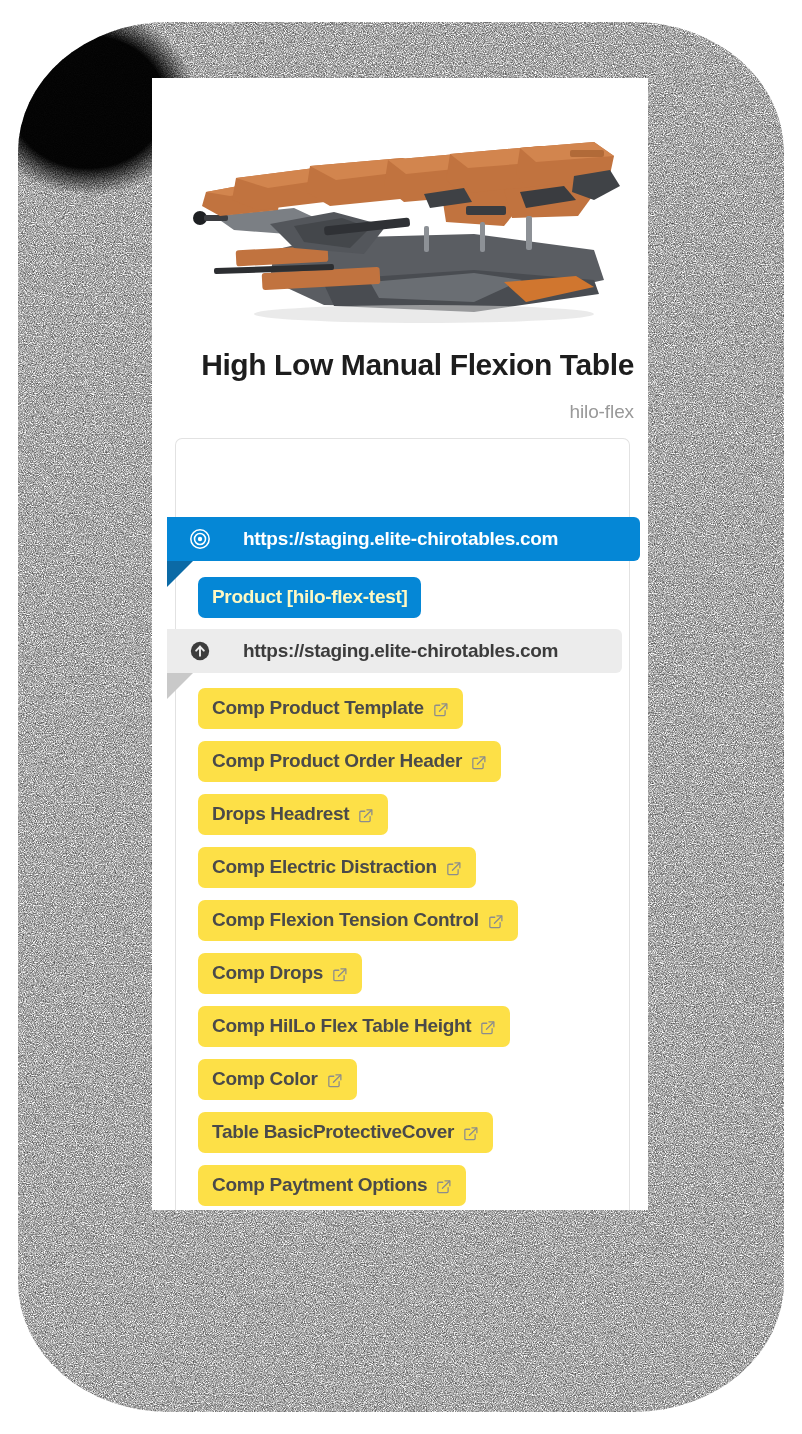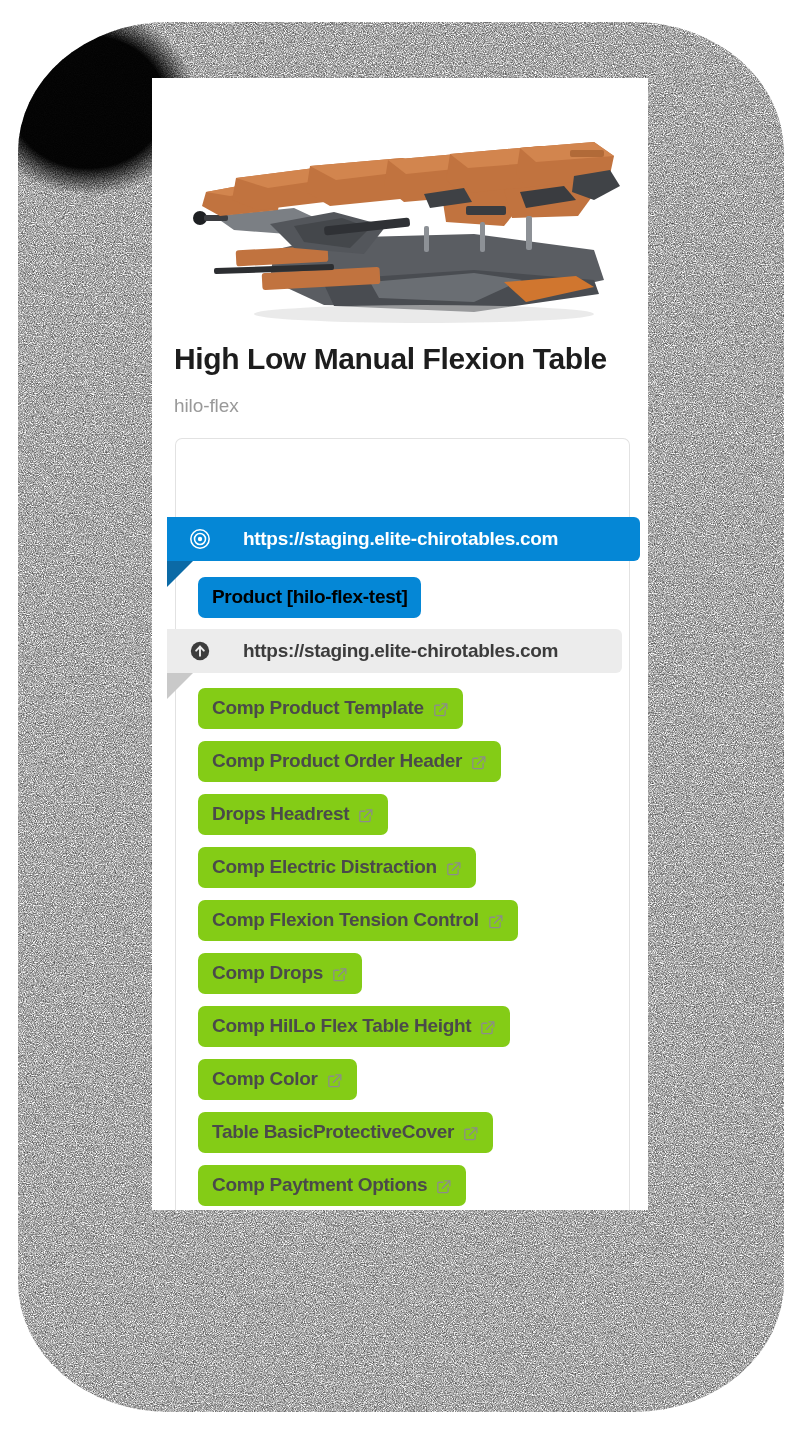--- a/index.html
+++ b/index.html
@@ -73,22 +73,23 @@
   #product-image {
     position: absolute;
     left: 22px; top: 0;
     width: 452px; height: 200px;
   }
 
   
   #title-block {
     position: absolute;
     left: 22px;
-    top: 264px;
+    top: 270px;
     width: 460px;
+    text-align: right;
   }
   #product-title {
     font-size: 30px;
     font-weight: bold;
     color: #1d1d1d;
     letter-spacing: -0.4px;
     line-height: 1.12;
     margin: 0;
     font-family: "Liberation Sans", sans-serif;
   }
@@ -186,38 +187,38 @@
   #pill-list {
     position: absolute;
     left: 22px;
     top: 138px;
     width: 420px;
   }
   .pill {
     display: inline-flex;
     align-items: center;
     gap: 7px;
-    background: #84cc16;
+    background: #fde047;
     border-radius: 7px;
     padding: 9px 14px 10px 14px;
     font-size: 19px;
     font-weight: bold;
     color: #4a4a4a;
     letter-spacing: -0.3px;
     white-space: nowrap;
     box-sizing: border-box;
   }
   .pill-wrap {
     display: block;
     margin-bottom: 12px;
   }
   
   #pill-product {
     background: #0587d6;
-    color: #000000;
+    color: #fef9c3;
   }
   .ext-icon {
     width: 17px;
     height: 17px;
     flex: 0 0 auto;
     display: block;
     margin-left: 1px;
     position: relative;
     top: 1px;
   }

